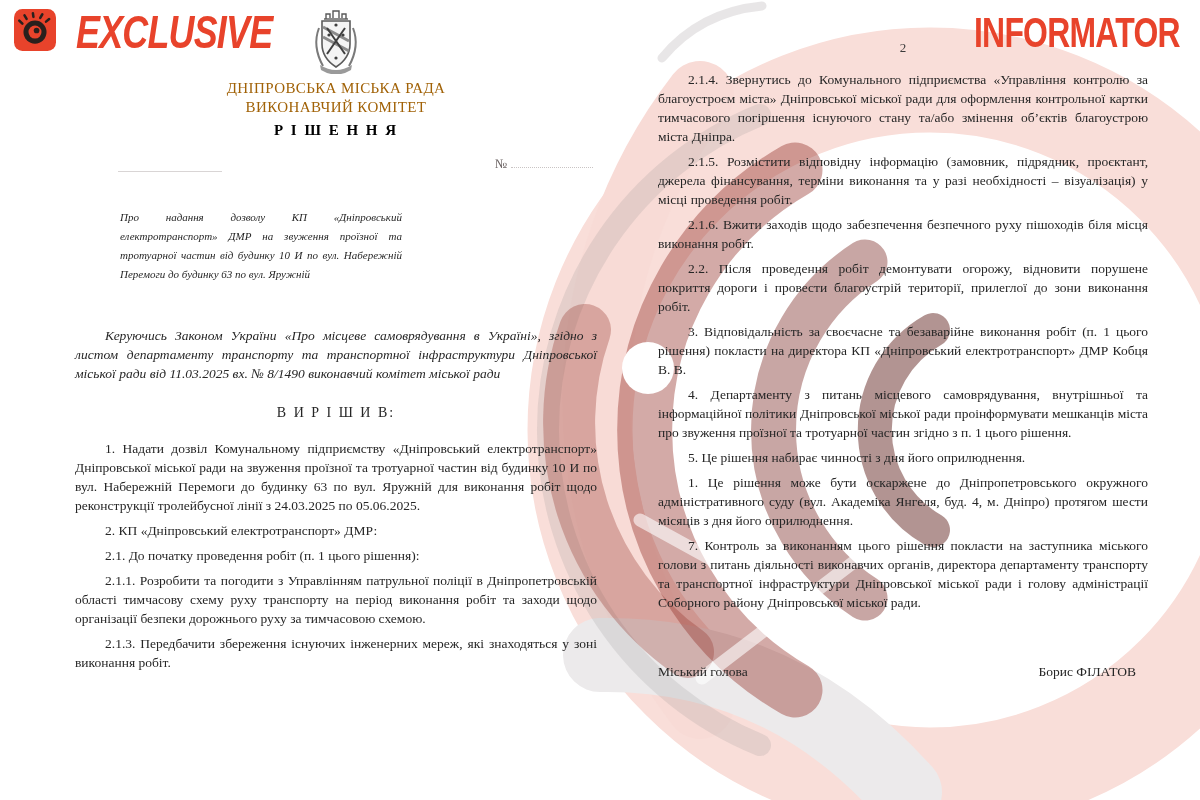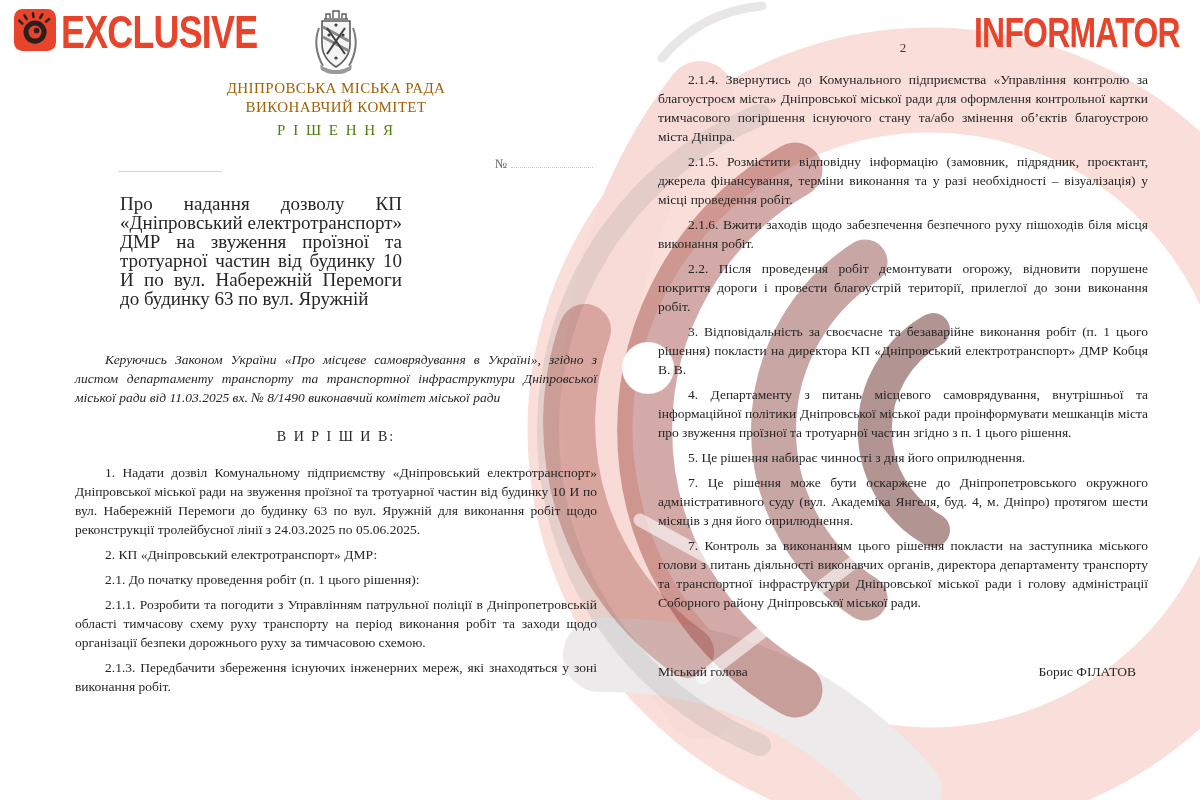--- a/index.html
+++ b/index.html
@@ -11,21 +11,21 @@
     color: #262626;
   }
   .stage { position: relative; width: 1200px; height: 800px; }
 
   
   .watermark { position: absolute; left: 0; top: 0; z-index: 0; }
 
   
   .brand-exclusive {
     position: absolute; top: 9px; left: 14px; z-index: 5;
-    display: flex; align-items: flex-end; gap: 5px;
+    display: flex; align-items: flex-end; gap: 20px; font-style: italic;
   }
   .brand-exclusive .wordmark {
     font-family: "Liberation Sans", sans-serif;
     font-weight: bold; font-size: 46px; line-height: 1;
     color: #e8432b; letter-spacing: -1px;
     transform: scaleX(0.78); transform-origin: left center;
   }
   .brand-informator {
     position: absolute; top: 12px; right: 20px; z-index: 5;
     font-family: "Liberation Sans", sans-serif;
@@ -34,31 +34,32 @@
     transform: scaleX(0.76); transform-origin: right center;
   }
 
   
   .page-left  { position: absolute; left: 75px;  top: 10px; width: 522px; z-index: 2; }
   .page-right { position: absolute; left: 658px; top: 40px; width: 490px; z-index: 2; }
 
   .doc-header { text-align: center; }
   .doc-header .emblem { display: block; margin: 0 auto 5px; }
   .org-line { font-size: 15px; line-height: 19px; color: #a16207; letter-spacing: 0.4px; }
-  .doc-type { font-size: 15px; line-height: 20px; font-weight: normal; color: #4d7c0f; letter-spacing: 2px; margin-top: 3px; }
+  .doc-type { font-size: 15px; line-height: 20px; font-weight: bold; color: #000000; letter-spacing: 2px; margin-top: 3px; }
 
   .number-row { position: relative; height: 34px; margin-top: 12px; }
   .date-line { position: absolute; left: 43px; top: 19px; width: 104px; border-bottom: 1px solid #d9d5d5; }
   .num-group { position: absolute; left: 420px; top: 4px; font-size: 13px; color: #6a6262; }
   .num-line { display: inline-block; width: 82px; border-bottom: 1px dotted #c9c4c4; vertical-align: baseline; }
 
   .subject {
-    width: 282px; margin: 8px 0 0 45px;
-    font-size: 19px; line-height: 19px;
+    width: 282px; margin: 22px 0 0 45px;
+    font-size: 11px; line-height: 19px;
     text-align: justify;
+    font-style: italic;
   }
   .preamble {
     margin-top: 42px;
     font-size: 13.5px; line-height: 19px;
     text-align: justify; text-indent: 30px; font-style: italic;
   }
   .resolved {
     text-align: center; font-size: 14px; font-weight: normal;
     letter-spacing: 2px; margin: 22px 0 18px;
   }
@@ -172,21 +173,21 @@
 
     <div class="page-num">2</div>
 
     <div class="para">2.1.4. Звернутись до Комунального підприємства «Управління контролю за благоустроєм міста» Дніпровської міської ради для оформлення контрольної картки тимчасового погіршення існуючого стану та/або змінення об’єктів благоустрою міста Дніпра.</div>
     <div class="para">2.1.5. Розмістити відповідну інформацію (замовник, підрядник, проєктант, джерела фінансування, терміни виконання та у разі необхідності – візуалізація) у місці проведення робіт.</div>
     <div class="para">2.1.6. Вжити заходів щодо забезпечення безпечного руху пішоходів біля місця виконання робіт.</div>
     <div class="para">2.2. Після проведення робіт демонтувати огорожу, відновити порушене покриття дороги і провести благоустрій території, прилеглої до зони виконання робіт.</div>
     <div class="para">3. Відповідальність за своєчасне та безаварійне виконання робіт (п. 1 цього рішення) покласти на директора КП «Дніпровський електротранспорт» ДМР Кобця В. В.</div>
     <div class="para">4. Департаменту з питань місцевого самоврядування, внутрішньої та інформаційної політики Дніпровської міської ради проінформувати мешканців міста про звуження проїзної та тротуарної частин згідно з п. 1 цього рішення.</div>
     <div class="para">5. Це рішення набирає чинності з дня його оприлюднення.</div>
-    <div class="para">7. Це рішення може бути оскаржене до Дніпропетровського окружного адміністративного суду (вул. Академіка Янгеля, буд. 4, м. Дніпро) протягом шести місяців з дня його оприлюднення.</div>
+    <div class="para">1. Це рішення може бути оскаржене до Дніпропетровського окружного адміністративного суду (вул. Академіка Янгеля, буд. 4, м. Дніпро) протягом шести місяців з дня його оприлюднення.</div>
     <div class="para">7. Контроль за виконанням цього рішення покласти на заступника міського голови з питань діяльності виконавчих органів, директора департаменту транспорту та транспортної інфраструктури Дніпровської міської ради і голову адміністрації Соборного району Дніпровської міської ради.</div>
 
     <div class="signature">
       <span>Міський голова</span>
       <span>Борис ФІЛАТОВ</span>
     </div>
   </div>
 
 </div>
 

